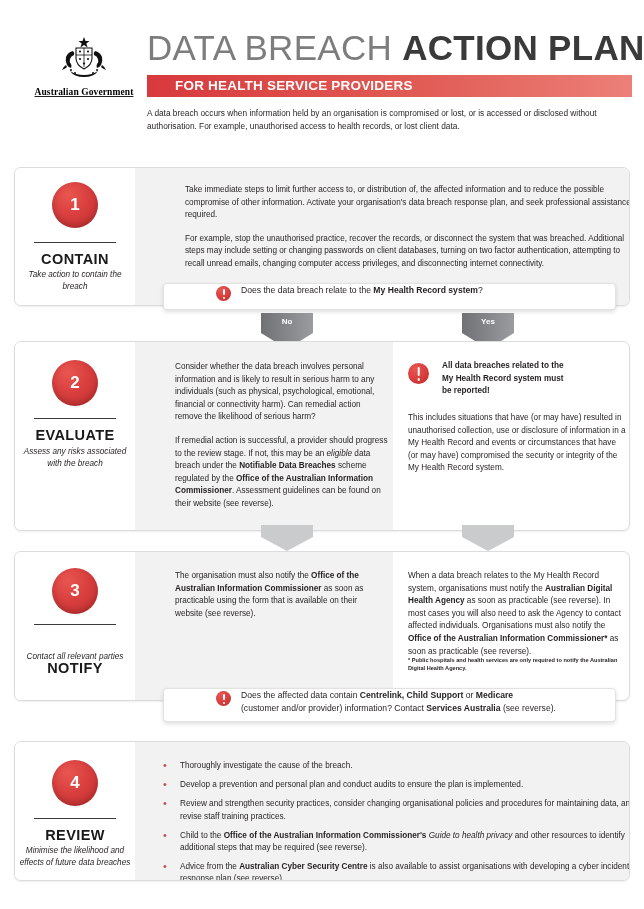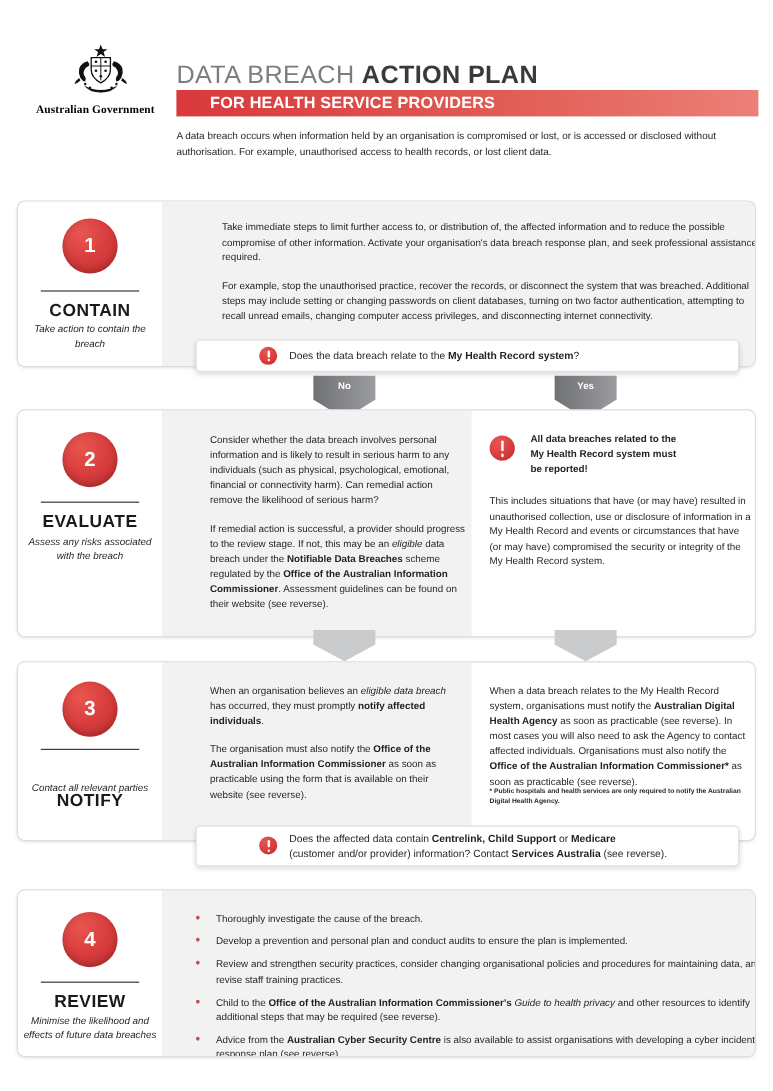--- a/index.html
+++ b/index.html
@@ -8,31 +8,31 @@
     background: #ffffff;
     font-family: "Liberation Sans", sans-serif;
     color: #231f20;
     overflow: hidden;
   }
   .page { position: relative; width: 644px; height: 909px; background: #fff; }
 
   
   .header { position: absolute; left: 0; top: 0; width: 644px; height: 150px; }
   .crest-block {
-    position: absolute; left: 30px; top: 36px; width: 108px; 
+    position: absolute; left: 30px; top: 36px; width: 108px; text-align: center; text-decoration: underline;
   }
   .crest-svg { display: block; margin: 0 auto; }
   .crest-label {
     font-family: "Liberation Serif", serif;
     font-weight: bold; font-size: 9.5px; letter-spacing: .1px;
     color: #000; margin-top: 3px; white-space: nowrap;
   }
   .title-main {
-    position: absolute; left: 147px; top: 52px;
-    font-size: 21px; letter-spacing: .3px; line-height: 1;
+    position: absolute; left: 147px; top: 30px;
+    font-size: 35px; letter-spacing: .3px; line-height: 1;
     color: #7d7d7d; font-weight: 400; white-space: nowrap;
   }
   .title-main .bold { color: #3a3a3a; font-weight: bold; }
   .title-band {
     position: absolute; left: 147px; top: 75px; width: 485px; height: 22px;
     background: linear-gradient(to right, #d8393c 0%, #e05b54 55%, #ec8078 100%);
     padding-left: 20px;
   }
   .title-band span {
     display: block; color: #fff; font-weight: bold; font-size: 13.5px;
@@ -90,21 +90,21 @@
   .footnote {
     position: absolute; font-size: 5.6px; line-height: 8px;
     font-weight: bold; color: #231f20;
   }
 
   
   .callout {
     position: absolute; background: #fff;
     border: 1px solid #e2e2e2; border-radius: 4px;
     box-shadow: 0 2px 4px rgba(0,0,0,.13);
-    display: flex; align-items: center;
+    display: flex; 
   }
   .callout .bang { margin: 0 10px 0 52px; flex: none; }
   .callout .ctext { font-size: 8.6px; line-height: 12.5px; color: #231f20; }
   .callout .ctext b { font-weight: bold; }
 
   .bang-icon {
     width: 15px; height: 15px; border-radius: 50%;
     background: radial-gradient(circle at 35% 28%, #e8564f 0%, #d93f3f 50%, #bf2727 100%);
     position: relative; display: inline-block; vertical-align: middle;
   }
@@ -275,21 +275,20 @@
   <div class="card" style="left:14px; top:551px; width:616px; height:150px;">
     <div class="leftcol">
       <div class="step-circle" style="top:16px;">3</div>
       <div class="step-rule" style="top:72px;"></div>
       <div class="step-title" style="top:81px;margin-top:27px;">NOTIFY</div>
       <div class="step-sub" style="top:99px;">Contact all relevant parties</div>
     </div>
     <div class="rightpanel" style="left:120px; width:258px;"></div>
 
     <div class="body-text" style="left:160px; top:18px; width:210px;">
-      <p><span>When an organisation believes an </span><i>eligible data breach</i><span> has occurred, they must promptly </span><b>notify affected individuals</b><span>.</span></p>
       <p><span>The organisation must also notify the </span><b>Office of the Australian Information Commissioner</b><span> as soon as practicable using the form that is available on their website (see reverse).</span></p>
     </div>
 
     <div class="body-text" style="left:393px; top:18px; width:218px;">
       <p><span>When a data breach relates to the My Health Record system, organisations must notify the </span><b>Australian Digital Health Agency</b><span> as soon as practicable (see reverse). In most cases you will also need to ask the Agency to contact affected individuals.  Organisations must also notify the </span><b>Office of the Australian Information Commissioner*</b><span> as soon as practicable (see reverse).</span></p>
     </div>
     <div class="footnote" style="left:393px; top:655px; width:215px; top:104px;">* Public hospitals and health services are only required to notify the Australian Digital Health Agency.</div>
   </div>
 
   <div class="callout" style="left:163px; top:688px; width:453px; height:34px;">

